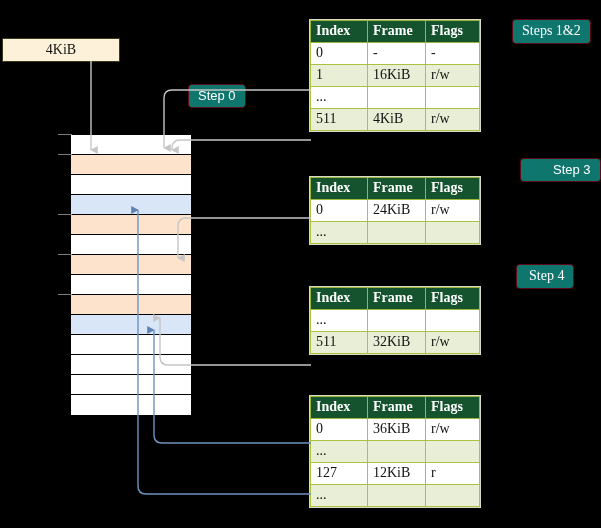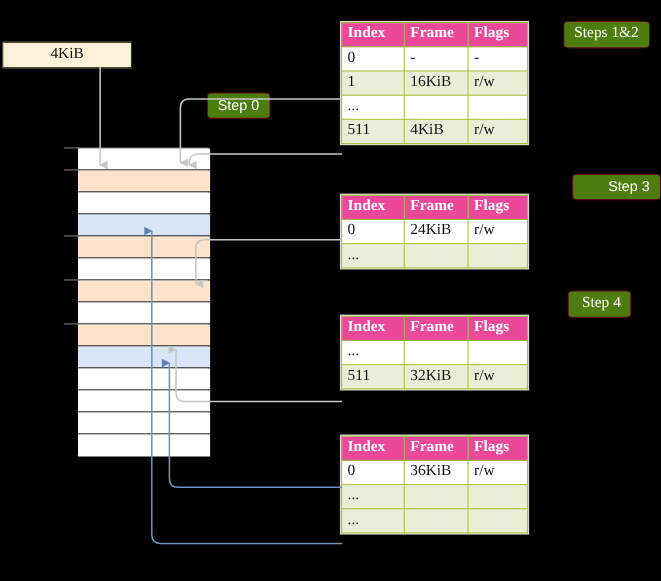--- a/index.html
+++ b/index.html
@@ -1,21 +1,21 @@
 <!DOCTYPE html>
 <html><head>
 <meta charset="utf-8">
 <style>
   html,body{margin:0;padding:0;background:#000;}
   body{width:601px;height:528px;position:relative;overflow:hidden;
        font-family:"Liberation Serif","DejaVu Serif",serif;}
   .stage{position:absolute;inset:0;width:601px;height:528px;}
 
   
-  .badge{position:absolute;background:#4d7c0f;color:#fff;
+  .badge{position:absolute;background:#0f766e;color:#fff;
          font-family:"Liberation Sans","DejaVu Sans",sans-serif;
          font-size:13px;line-height:1;padding:4px 9px 5px;border-radius:3px;
          white-space:nowrap;box-shadow:0 0 0 1px #5d0718;text-align:center;}
   .badge.serifb{font-family:"Liberation Serif","DejaVu Serif",serif;font-size:14px;}
 
   
   .kibbox{position:absolute;background:#fdf2d9;border:1px solid #3a3a1a;
           color:#111;font-size:14px;display:flex;align-items:center;
           justify-content:center;box-sizing:border-box;}
 
@@ -28,21 +28,21 @@
   .memcell.blue{background:#d8e6f8;}
   .memcell.last{border-bottom:none;}
   .tick{position:absolute;height:1px;background:#7b7b7b;left:58px;width:14px;}
 
   
   .ptab{position:absolute;border-collapse:collapse;background:#fff;
         box-shadow:0 0 0 1px #d9d9c9;}
   .ptab td,.ptab th{border:1px solid #a9c23f;padding:2px 5px 3px;
         font-size:14px;color:#111;text-align:left;line-height:1.15;
         box-sizing:border-box;white-space:nowrap;}
-  .ptab th{background:#ec4899;color:#fff;font-weight:bold;
+  .ptab th{background:#14532d;color:#fff;font-weight:bold;
         border:1px solid #9cb63c;}
   .ptab tr.alt td{background:#e9efd6;}
   .ptab tr.white td{background:#fff;}
   .ptab td.hl{background:#f8f7a4;}
   .cIndex{width:57px;}
   .cFrame{width:58px;}
   .cFlags{width:54px;}
 
   
   .wires{position:absolute;left:0;top:0;width:601px;height:528px;
@@ -160,20 +160,25 @@
           <tr class="white">
             <td class="cIndex">0</td>
             <td class="cFrame">36KiB</td>
             <td class="cFlags">r/w</td>
           </tr>
           <tr class="alt">
             <td class="cIndex">...</td>
             <td class="cFrame">&nbsp;</td>
             <td class="cFlags">&nbsp;</td>
           </tr>
+          <tr class="white">
+            <td class="cIndex">127</td>
+            <td class="cFrame">12KiB</td>
+            <td class="cFlags">r</td>
+          </tr>
           <tr class="alt">
             <td class="cIndex">...</td>
             <td class="cFrame">&nbsp;</td>
             <td class="cFlags">&nbsp;</td>
           </tr>
         </tbody>
       </table>
     </div>
 
   <div id="badges">

